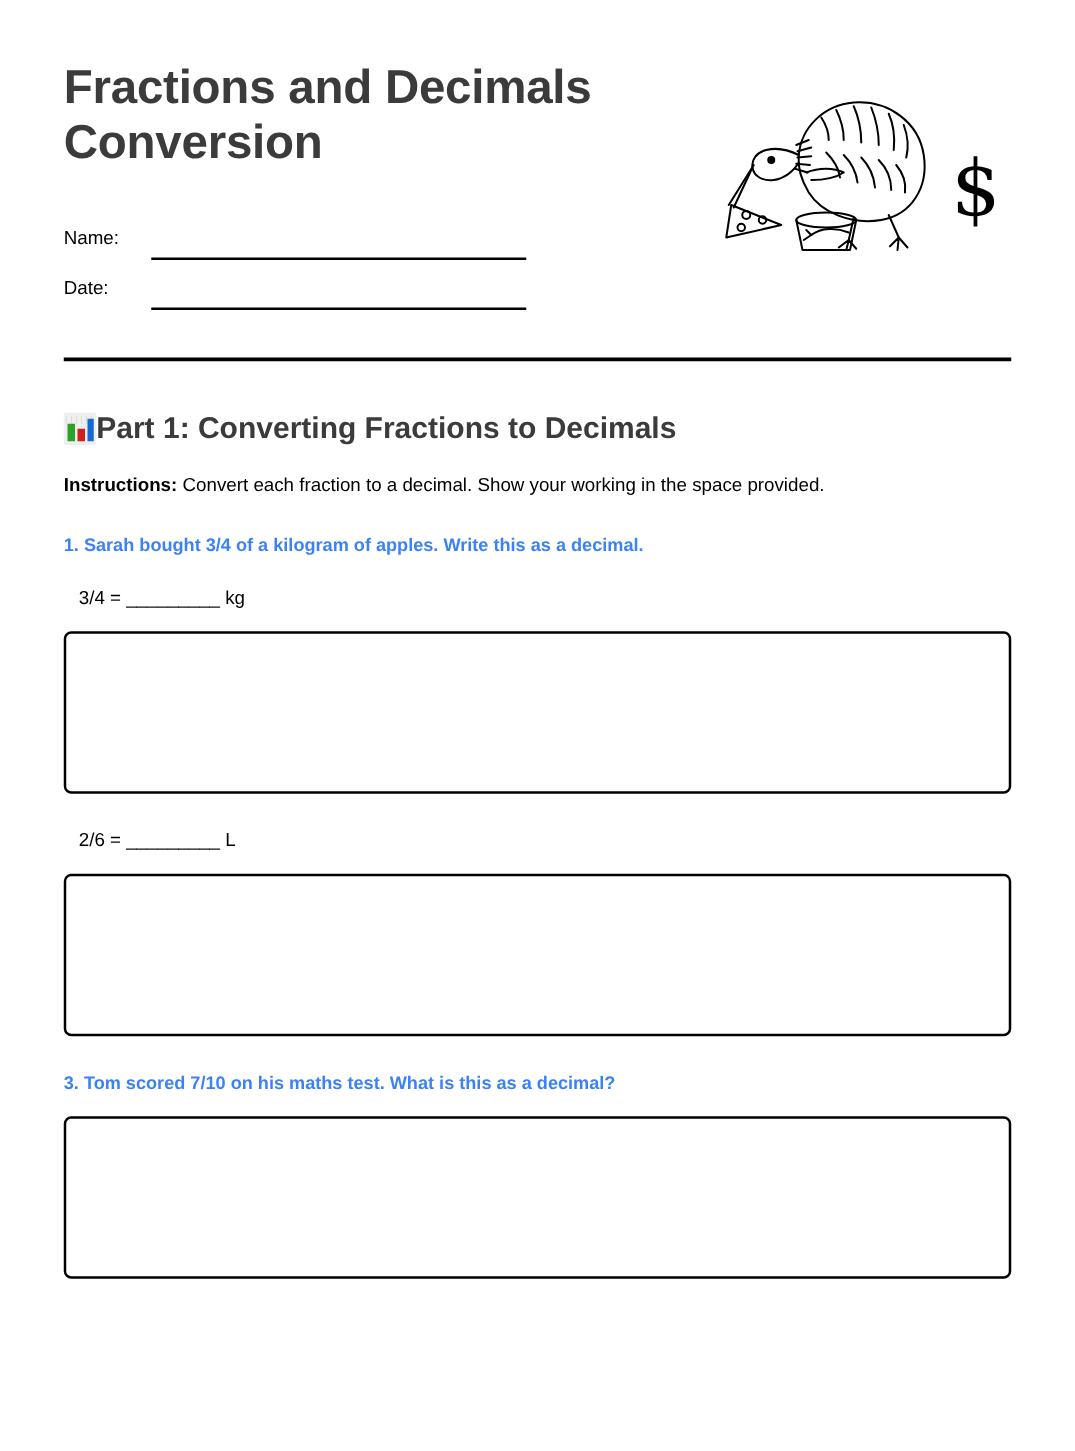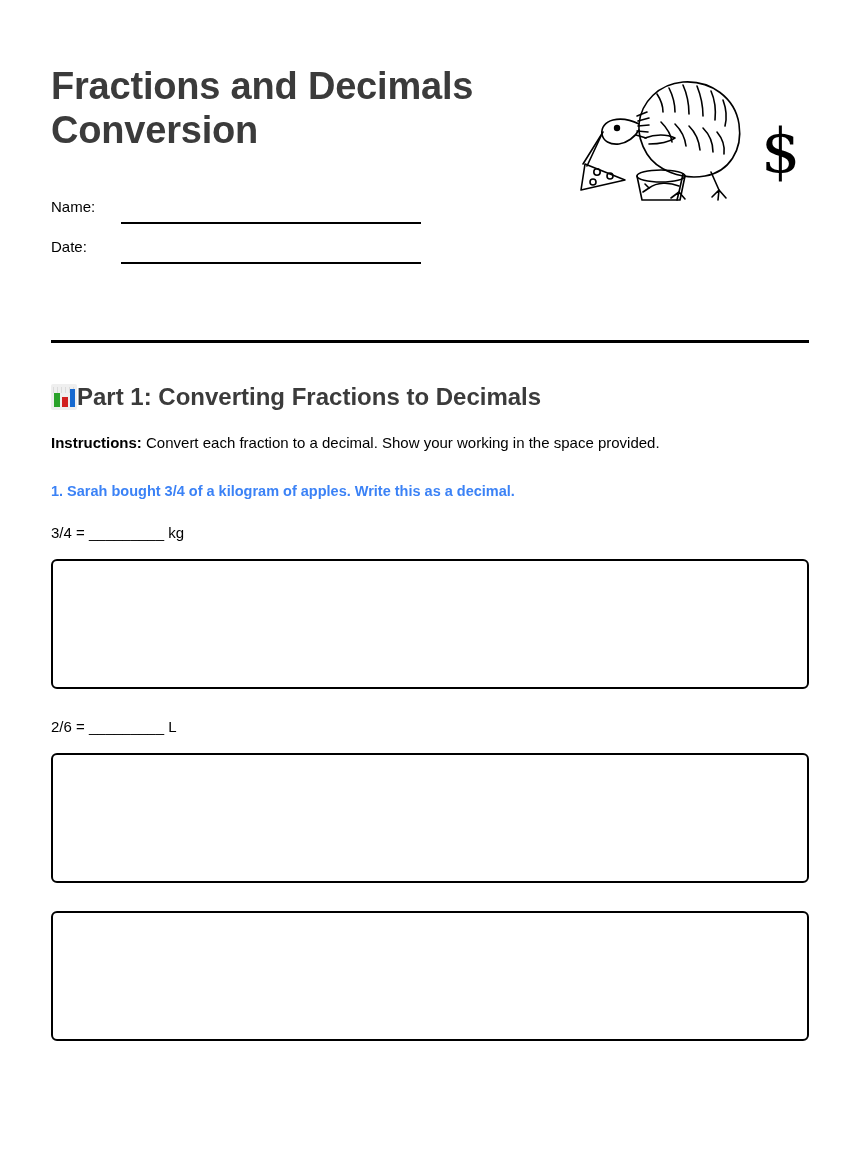--- a/index.html
+++ b/index.html
@@ -20,22 +20,22 @@
     position: relative;
     width: 860px;
     height: 1161px;
     box-sizing: border-box;
     padding: 0 51px;
   }
 
   
   .header {
     position: relative;
-    padding-top: 64px;
-    height: 340px;
+    padding-top: 48px;
+    height: 286px;
     box-sizing: border-box;
   }
 
   .title {
     font-size: 38px;
     line-height: 44px;
     font-weight: bold;
     color: #3b3b3b;
     letter-spacing: -0.2px;
     max-width: 470px;
@@ -145,20 +145,21 @@
     font-size: 14.5px;
     font-weight: bold;
     line-height: 20px;
     color: #3b82f6;
   }
   .q-answer-line {
     margin-top: 22px;
     font-size: 15px;
     line-height: 20px;
     color: #000;
+    margin-left: 12px;
   }
   .answer-box {
     margin-top: 16px;
     width: 758px;
     height: 130px;
     border: 2px solid #000;
     border-radius: 6px;
     box-sizing: border-box;
     background: #fff;
   }
@@ -254,16 +255,17 @@
     <div class="q-answer-line">3/4 = _________ kg</div>
     <div class="answer-box"></div>
   </div>
 
   <div class="question">
     <div class="q-answer-line">2/6 = _________ L</div>
     <div class="answer-box"></div>
   </div>
 
   <div class="question">
+    <div class="q-text">3. Tom scored 7/10 on his maths test. What is this as a decimal?</div>
     <div class="answer-box"></div>
   </div>
 
 </div>
 
 </body></html>

